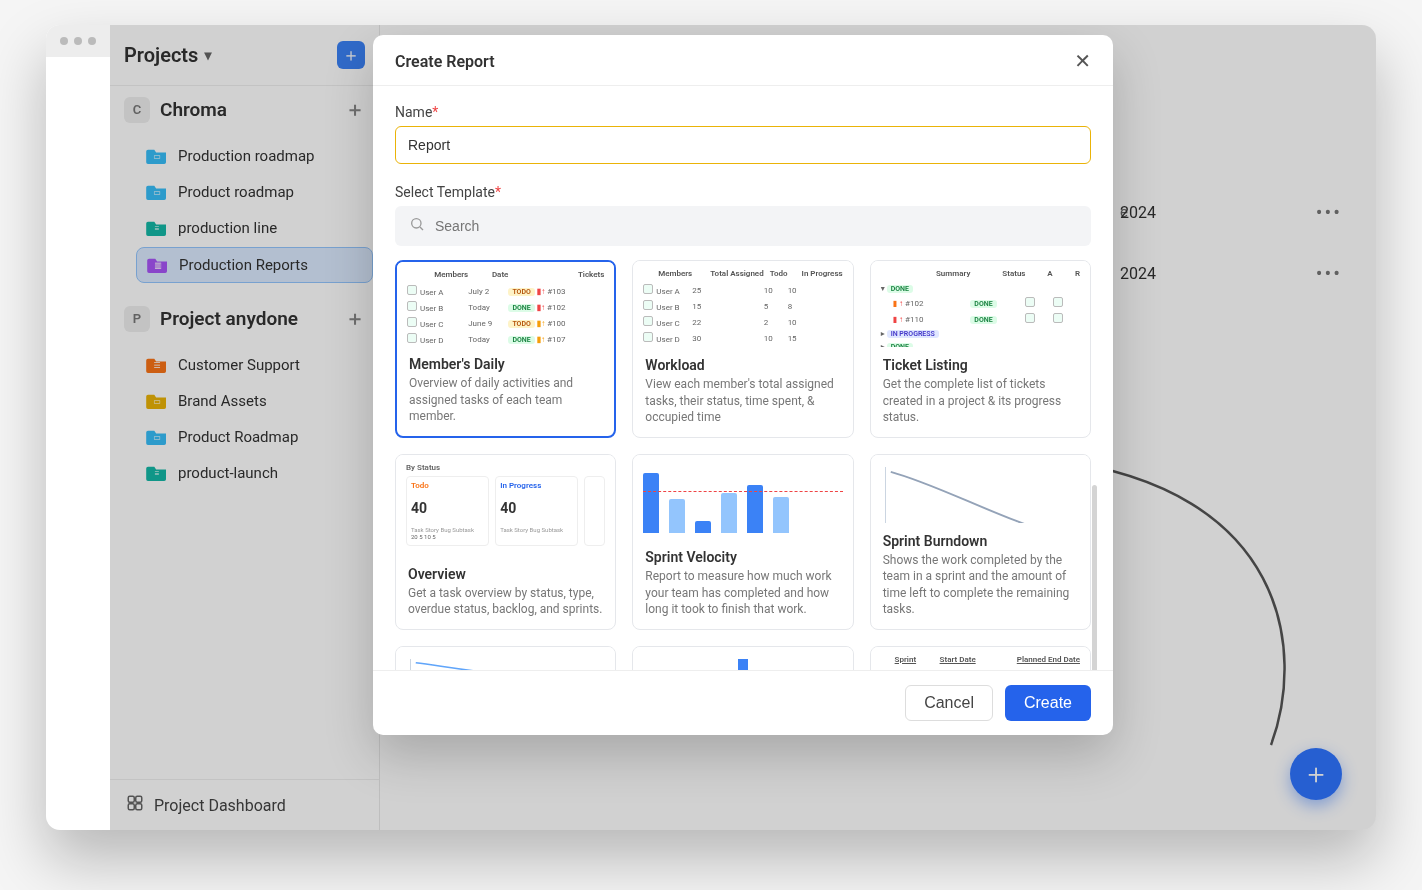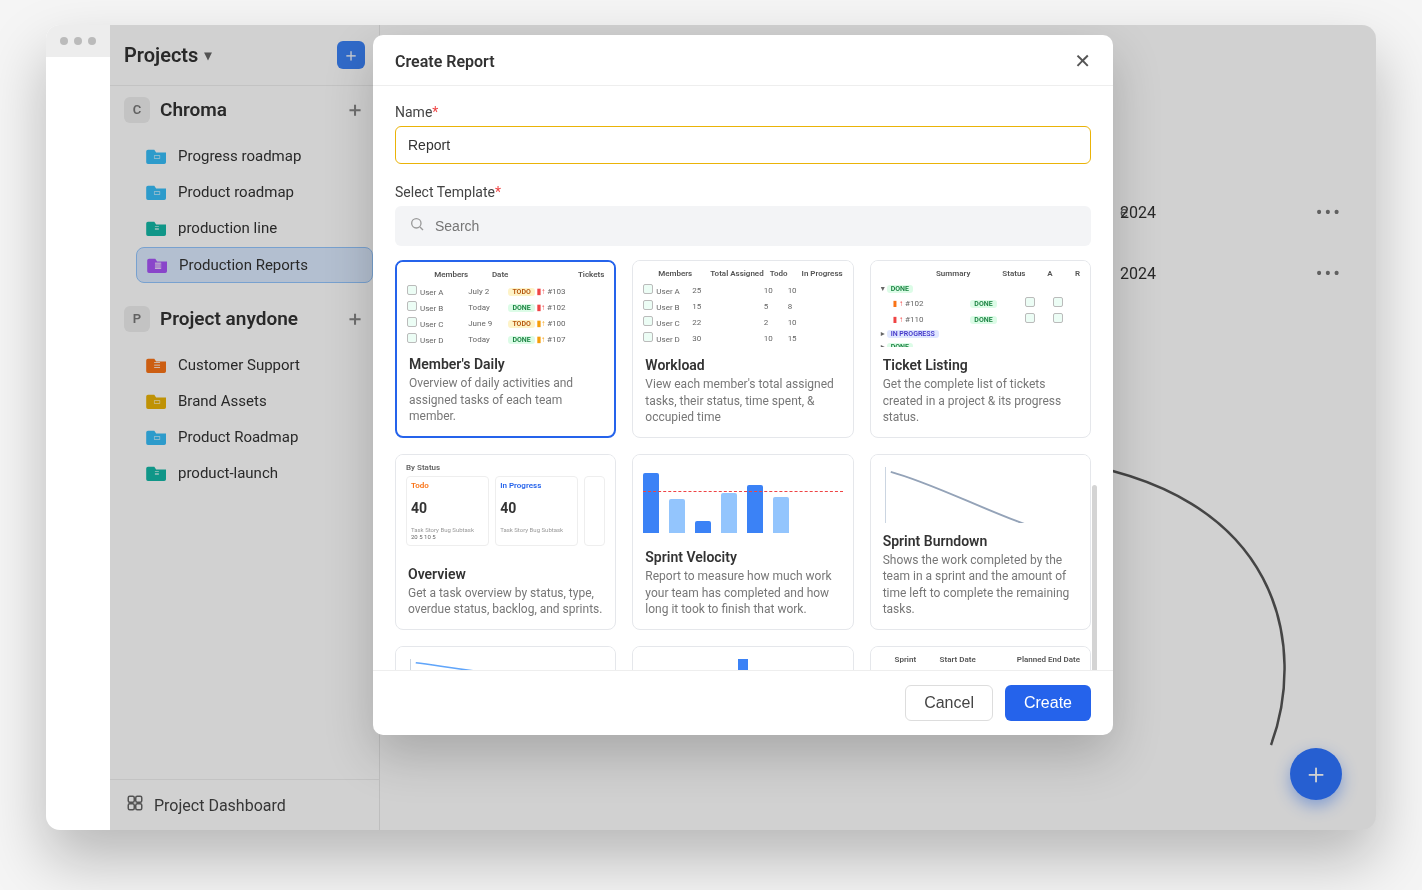--- a/index.html
+++ b/index.html
@@ -148,21 +148,21 @@
   .chart-bars { display:flex; align-items:flex-end; gap:10px; height:70px; padding-top:8px; }
   .chart-bars .bar { width:16px; background:#93c5fd; border-radius:2px 2px 0 0; }
   .chart-bars .bar.dark { background:#3b82f6; }
   .chart-line { position:relative; height:78px; border-left:1px solid #cbd5e1; border-bottom:1px solid #cbd5e1; margin:4px; }
   .chart-line svg { position:absolute; inset:0; width:100%; height:100%; }
   .status-cards { display:flex; gap:6px; height:70px; }
   .status-card { flex:1; border:1px solid #eee; border-radius:4px; padding:4px; font-size:8px; }
   .status-card .hd { color:#f97316; font-weight:600; font-size:8px; }
   .status-card .hd.inp { color:#2563eb; }
   .status-card .big { font-size:14px; font-weight:700; color:#333; margin:10px 0; }
-  .sprint-tbl th { font-size:8px; color:#555; }
+  .sprint-tbl th { font-size:8px; color:#555;text-decoration:underline; }
   
   .modal-footer {
     border-top:1px solid #eee; padding:14px 22px; display:flex; justify-content:flex-end; gap:12px;
   }
   .btn { padding:8px 18px; border-radius:6px; font-size:16px; cursor:pointer; border:1px solid transparent; }
   .btn.cancel { background:#fff; border-color:#ddd; color:#444; }
   .btn.primary { background:#2563eb; color:#fff; }
   
   .fab {
     position:absolute; right:34px; bottom:30px; width:52px; height:52px; border-radius:50%;
@@ -212,21 +212,21 @@
         <span class="plus">＋</span>
       </div>
       <div class="nav">
         <div class="nav-item">
           <span class="folder blue">
               <svg viewBox="0 0 24 20">
                 <path d="M2 3h7l2 3h11v11a2 2 0 0 1-2 2H2a2 2 0 0 1-2-2V5a2 2 0 0 1 2-2z"></path>
               </svg>
               <span class="inner">▭</span>
             </span>
-          <span>Progress roadmap</span>
+          <span>Production roadmap</span>
         </div>
         <div class="nav-item">
           <span class="folder blue">
               <svg viewBox="0 0 24 20">
                 <path d="M2 3h7l2 3h11v11a2 2 0 0 1-2 2H2a2 2 0 0 1-2-2V5a2 2 0 0 1 2-2z"></path>
               </svg>
               <span class="inner">▭</span>
             </span>
           <span>Product roadmap</span>
         </div>

